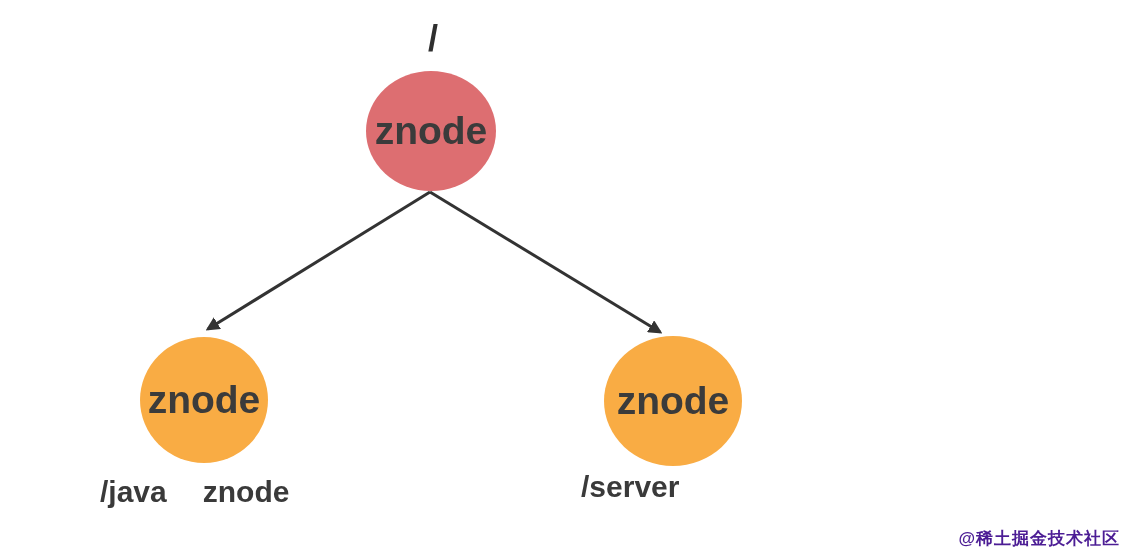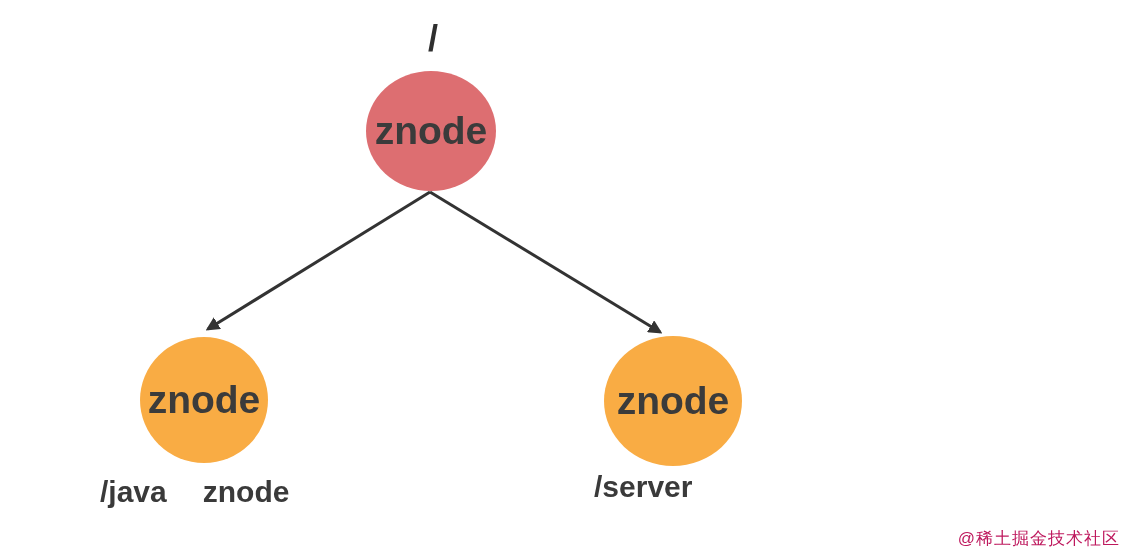--- a/index.html
+++ b/index.html
@@ -48,21 +48,21 @@
   .node-right { left: 604px; top: 336px; width: 138px; height: 130px; }
   .kv-label {
     position: absolute;
     display: flex;
     white-space: nowrap;
     font-size: 30px;
     font-weight: bold;
     color: #3a3a3a;
   }
   .kv-left  { left: 100px; top: 475px; gap: 36px; }
-  .kv-right { left: 594px; top: 470px; gap: 58px; }
+  .kv-right { left: 581px; top: 470px; gap: 58px; }
   .watermark {
     position: absolute;
     right: 7px;
     top: 527px;
     font-size: 17px;
     font-weight: normal;
     color: #c4c4c4;
     letter-spacing: 1px;
     white-space: nowrap;
   }
@@ -98,15 +98,15 @@
 
   <div class="kv-label kv-left">
     <span>/java</span>
     <span>znode</span>
   </div>
 
   <div class="kv-label kv-right">
     <span>/server</span>
   </div>
 
-  <div class="watermark" style="color: #be185d;">@稀土掘金技术社区</div>
+  <div class="watermark" style="color: #4c1d95; font-weight: bold;">@稀土掘金技术社区</div>
 
 </div>
 
 </body></html>

